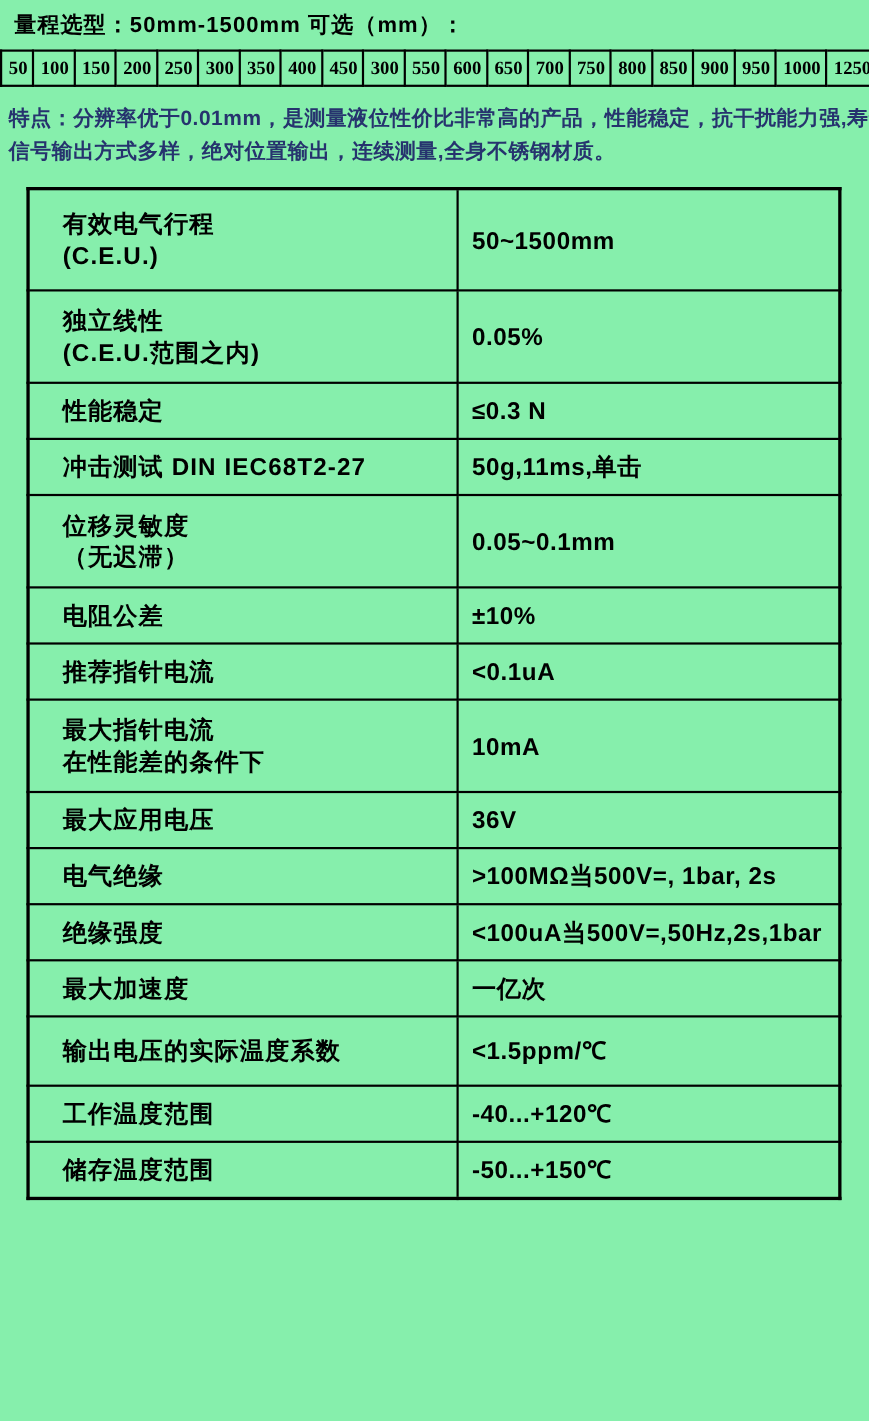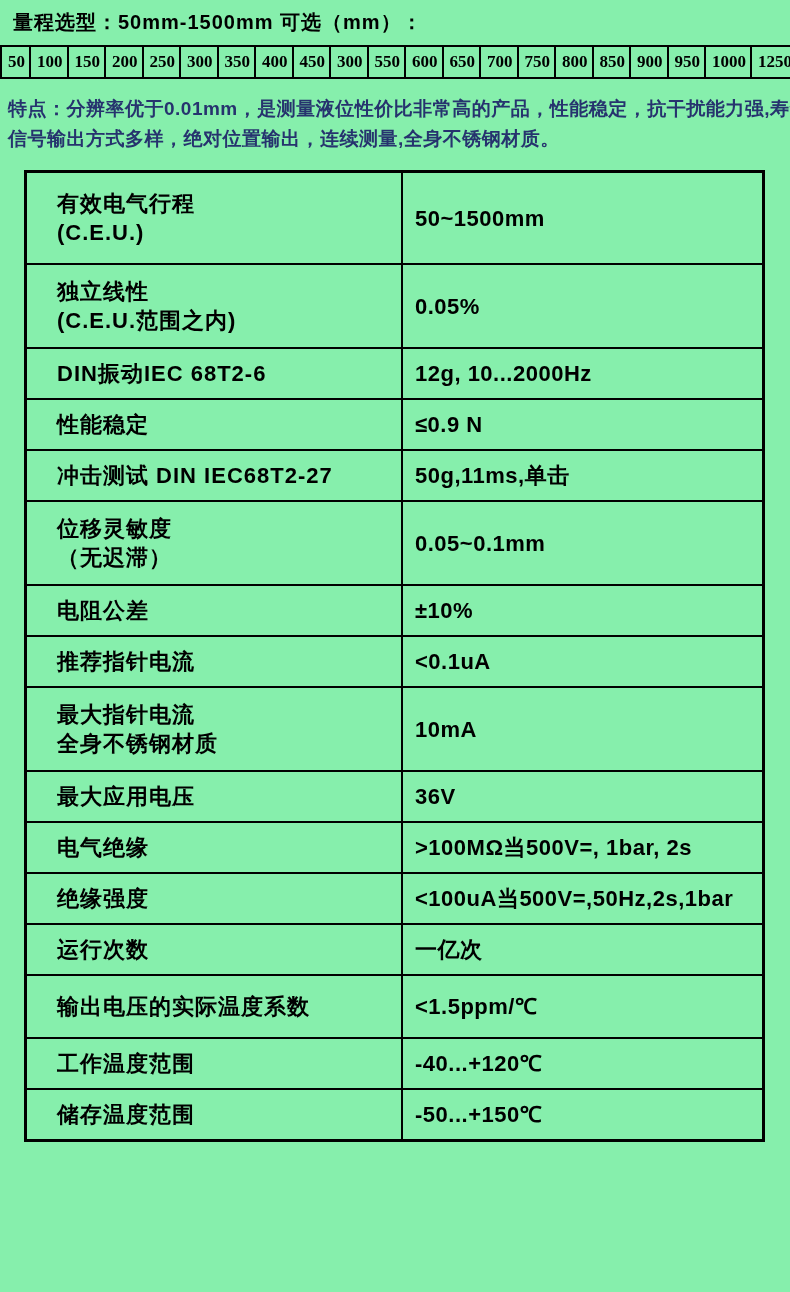--- a/index.html
+++ b/index.html
@@ -58,21 +58,21 @@
   }
   table.spec-table td {
     border: 2px solid #000;
     font-weight: bold;
     font-size: 22px;
     vertical-align: middle;
     line-height: 29px;
   }
   td.spec-label {
     width: 340px;
-    padding: 10px 4px 10px 30px;
+    padding: 10px 18px 10px 30px;
     white-space: pre-line;
     letter-spacing: 1px;
   }
   td.spec-value {
     padding: 10px 6px 10px 12px;
     letter-spacing: 0.5px;
   }
   tr.pad-lg td { padding-top: 16px; padding-bottom: 16px; }
   tr.pad-md td { padding-top: 12px; padding-bottom: 12px; }
 </style>
@@ -123,63 +123,59 @@
       <td class="spec-label">有效电气行程
 (C.E.U.)</td>
       <td class="spec-value">50~1500mm</td>
     </tr>
     <tr class="pad-md">
       <td class="spec-label">独立线性
 (C.E.U.范围之内)</td>
       <td class="spec-value">0.05%</td>
     </tr>
     <tr>
-      <td class="spec-label">DIN振动IEC 68T2-6</td>
-      <td class="spec-value">12g, 10...2000Hz</td>
-    </tr>
-    <tr>
       <td class="spec-label">性能稳定</td>
-      <td class="spec-value">≤0.9 N</td>
+      <td class="spec-value">≤0.3 N</td>
     </tr>
     <tr>
       <td class="spec-label">冲击测试 DIN IEC68T2-27</td>
       <td class="spec-value">50g,11ms,单击</td>
     </tr>
     <tr class="pad-md">
       <td class="spec-label">位移灵敏度
 （无迟滞）</td>
       <td class="spec-value">0.05~0.1mm</td>
     </tr>
     <tr>
       <td class="spec-label">电阻公差</td>
       <td class="spec-value">±10%</td>
     </tr>
     <tr>
       <td class="spec-label">推荐指针电流</td>
       <td class="spec-value">&lt;0.1uA</td>
     </tr>
     <tr class="pad-md">
       <td class="spec-label">最大指针电流
-全身不锈钢材质</td>
+在性能差的条件下</td>
       <td class="spec-value">10mA</td>
     </tr>
     <tr>
       <td class="spec-label">最大应用电压</td>
       <td class="spec-value">36V</td>
     </tr>
     <tr>
       <td class="spec-label">电气绝缘</td>
       <td class="spec-value">&gt;100MΩ当500V=, 1bar, 2s</td>
     </tr>
     <tr>
       <td class="spec-label">绝缘强度</td>
       <td class="spec-value">&lt;100uA当500V=,50Hz,2s,1bar</td>
     </tr>
     <tr>
-      <td class="spec-label">运行次数</td>
+      <td class="spec-label">最大加速度</td>
       <td class="spec-value">一亿次</td>
     </tr>
     <tr class="pad-lg">
       <td class="spec-label">输出电压的实际温度系数</td>
       <td class="spec-value">&lt;1.5ppm/℃</td>
     </tr>
     <tr>
       <td class="spec-label">工作温度范围</td>
       <td class="spec-value">-40...+120℃</td>
     </tr>

